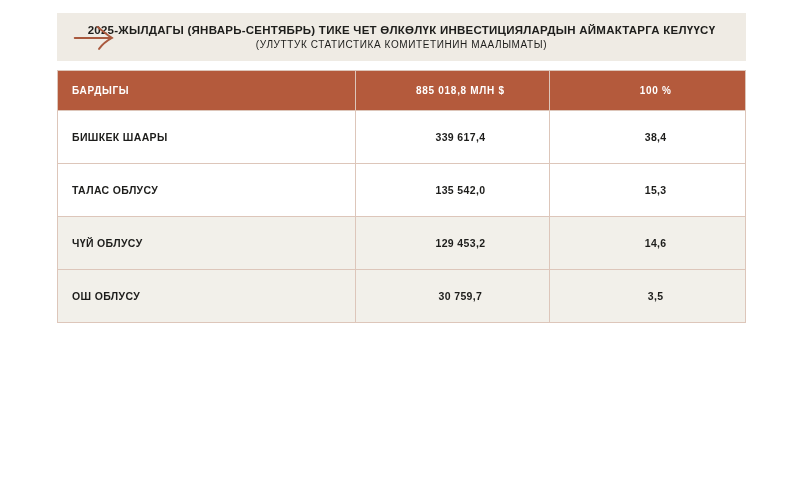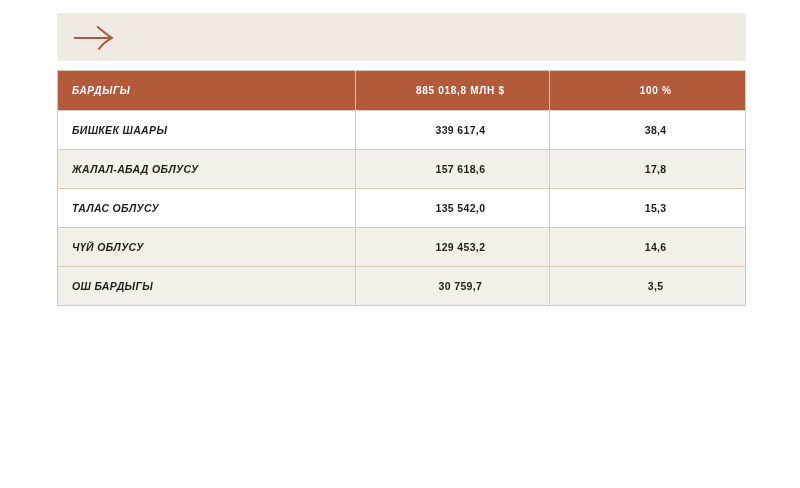--- a/index.html
+++ b/index.html
@@ -58,41 +58,45 @@
   }
   .data-table thead th{
     background:var(--header_bg);
     color:var(--header_text);
     height:40px;
     font-size:10px; font-weight:700; letter-spacing:.7px;
     text-transform:uppercase;
     text-align:center;
   }
   .data-table td{
-    height:39px;
+    height:53px;
     font-size:10.5px; font-weight:700; letter-spacing:.35px;
     text-align:center;
     background:#ffffff;
     margin-top:40px;
   }
-  .data-table .c1{ text-align:left; padding-left:14px;font-style:italic; }
+  .data-table .c1{ text-align:left; padding-left:14px; }
   .data-table tr.shaded td{ background:var(--shaded_row); }
 </style>
 </head>
 <body>
 
 <div class="page">
 
   <header class="banner">
     <span class="arrow">
       <svg viewBox="0 0 48 30" fill="none" xmlns="http://www.w3.org/2000/svg">
         <path d="M3 16 H43" stroke="#a9593e" stroke-width="2.1" stroke-linecap="round"></path>
         <path d="M28 4 C34 9 39 13 43.5 16 C39 18.5 33 23 29.5 28" stroke="#a9593e" stroke-width="2.1" stroke-linecap="round" fill="none"></path>
       </svg>
     </span>
+    <div class="titles">
+      <div class="title">2025-ЖЫЛДАГЫ (ЯНВАРЬ-СЕНТЯБРЬ) ТИКЕ ЧЕТ ӨЛКӨЛҮК ИНВЕСТИЦИЯЛАРДЫН АЙМАКТАРГА КЕЛҮҮСҮ</div>
+      <div class="subtitle">(УЛУТТУК СТАТИСТИКА КОМИТЕТИНИН МААЛЫМАТЫ)</div>
+    </div>
   </header>
 
   <table class="data-table">
     <colgroup>
       <col style="width:298px">
       <col style="width:195px">
       <col style="width:196px">
     </colgroup>
     <thead>
       <tr>
@@ -100,36 +104,31 @@
         <th class="c2">885 018,8 МЛН $</th>
         <th class="c3">100 %</th>
       </tr>
     </thead>
     <tbody id="rows">
         <tr>
           <td class="c1">БИШКЕК ШААРЫ</td>
           <td class="c2">339 617,4</td>
           <td class="c3">38,4</td>
         </tr>
-        <tr class="shaded">
-          <td class="c1">ЖАЛАЛ-АБАД ОБЛУСУ</td>
-          <td class="c2">157 618,6</td>
-          <td class="c3">17,8</td>
-        </tr>
         <tr>
           <td class="c1">ТАЛАС ОБЛУСУ</td>
           <td class="c2">135 542,0</td>
           <td class="c3">15,3</td>
         </tr>
         <tr class="shaded">
           <td class="c1">ЧҮЙ ОБЛУСУ</td>
           <td class="c2">129 453,2</td>
           <td class="c3">14,6</td>
         </tr>
         <tr class="shaded">
-          <td class="c1">ОШ БАРДЫГЫ</td>
+          <td class="c1">ОШ ОБЛУСУ</td>
           <td class="c2">30 759,7</td>
           <td class="c3">3,5</td>
         </tr>
       </tbody>
   </table>
 
 </div>
 
 </body></html>

